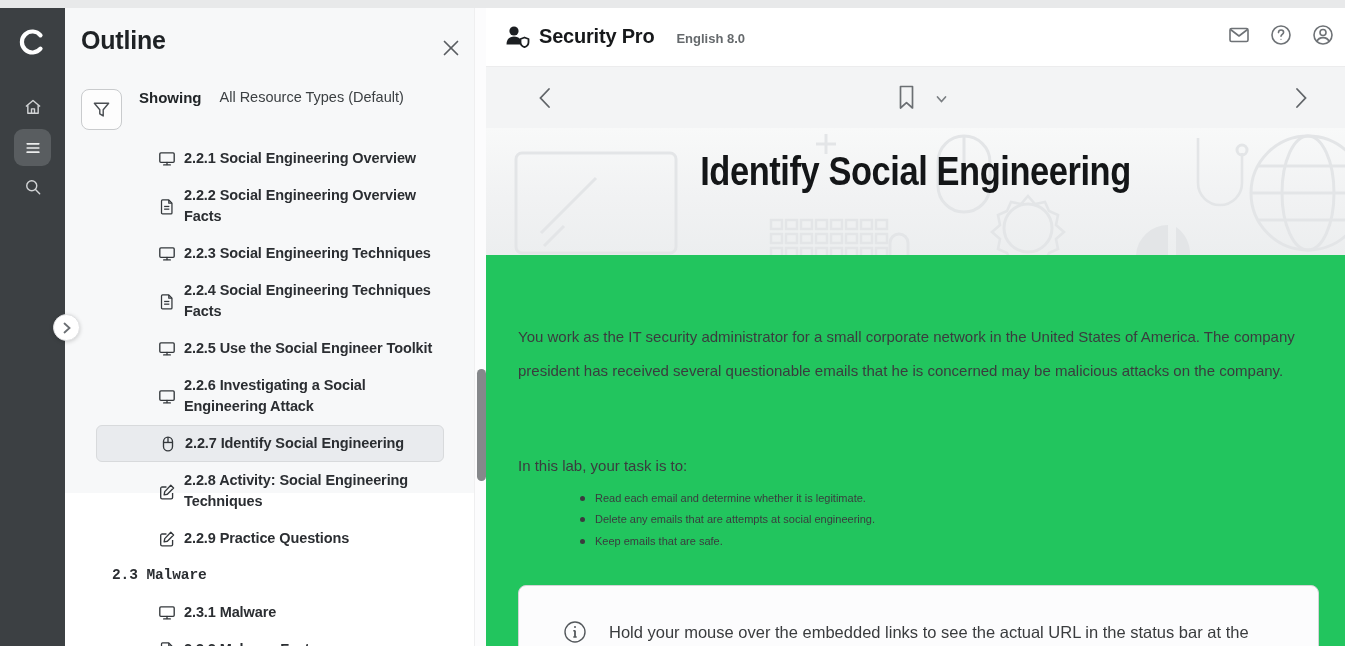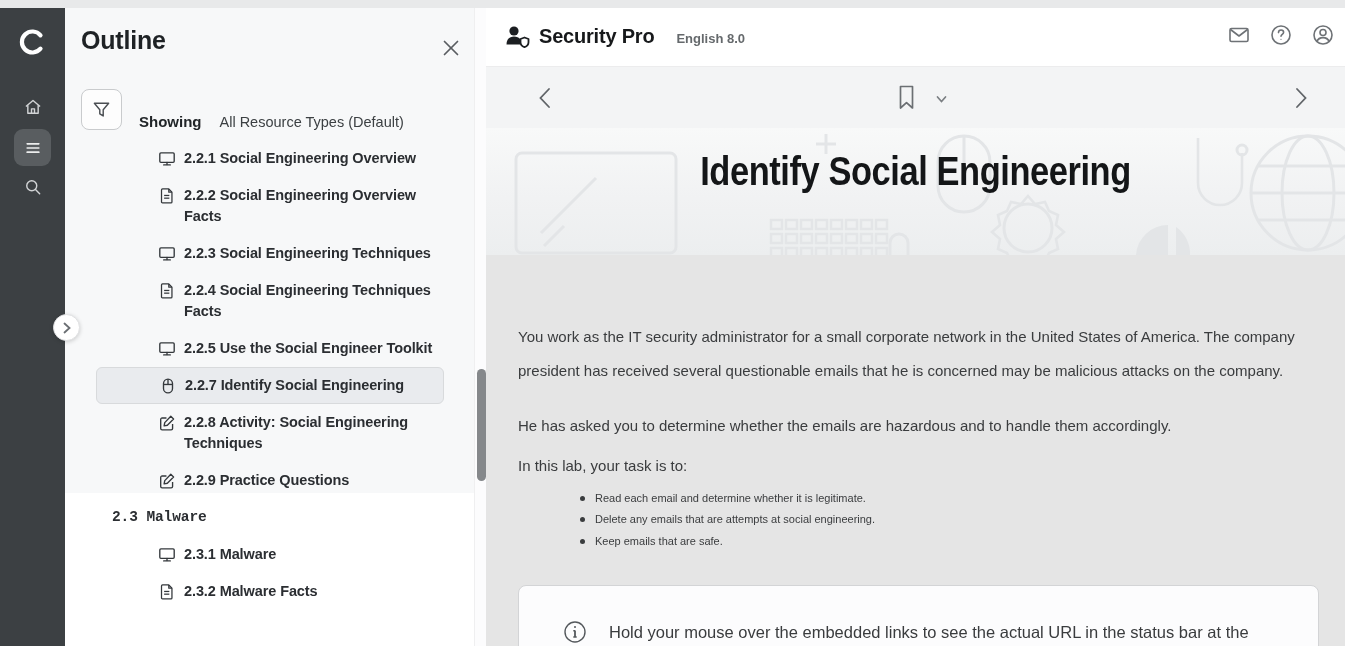--- a/index.html
+++ b/index.html
@@ -25,45 +25,45 @@
     box-shadow:0 1px 4px rgba(0,0,0,.18); display:flex; align-items:center;
     justify-content:center; color:#6a6e72; z-index:5; cursor:pointer; }
 
   
   .panel { position:absolute; left:65px; top:8px; width:421px; height:485px;
     background:#f7f8f9; }
   .panel-title { position:absolute; left:16px; top:18px; font-size:25px; font-weight:700;
     color:#1e2225; letter-spacing:-.2px; }
   .panel-close { position:absolute; left:372px; top:26px; width:28px; height:28px;
     display:flex; align-items:center; justify-content:center; color:#595d61; cursor:pointer; }
-  .filter-row { position:absolute; left:16px; top:81px; display:flex; align-items:flex-end; }
+  .filter-row { position:absolute; left:16px; top:81px; display:flex; align-items:flex-start; }
   .filter-btn { width:41px; height:41px; border:1px solid #c9cbcd; border-radius:8px;
     background:#fdfdfd; display:flex; align-items:center; justify-content:center;
     color:#4a4e52; cursor:pointer; }
   .filter-showing { margin-left:17px; font-size:15px; font-weight:700; color:#212528; }
   .filter-value { margin-left:18px; font-size:14.5px; color:#3c4043; }
 
   .o-list { position:absolute; left:31px; top:132px; width:348px; }
-  .o-row { display:flex; align-items:flex-start; padding:8px 8px 8px 62px; cursor:pointer; }
+  .o-row { display:flex; align-items:center; padding:8px 8px 8px 62px; cursor:pointer; }
   .o-row.o-selected { background:#e9ebee; border:1px solid #d8dadc; border-radius:6px;
     padding-top:7px; padding-bottom:7px; }
   .o-row.o-section { padding-left:16px;font-family:Liberation Mono, monospace; }
   .o-icon { width:18px; height:18px; flex:0 0 18px; margin-top:1.5px; color:#34383c; }
   .o-icon svg { width:18px; height:18px; display:block; }
   .o-label { margin-left:8px; max-width:255px; font-size:14.5px; font-weight:600;
     line-height:21px; color:#2b2e32; letter-spacing:-.1px; }
   .o-section .o-label { margin-left:0; font-weight:700; }
 
   .panel-scroll-track { position:absolute; left:409px; top:0; width:12px; height:638px;
     background:#fcfcfd; border-left:1px solid #efeff0; }
   .panel-scroll-thumb { position:absolute; left:1.5px; top:361px; width:9px; height:112px;
     background:#85888b; border-radius:5px; cursor:pointer; }
 
   
-  .main { position:absolute; left:486px; top:8px; width:859px; height:638px; background:#e5e5e5; }
+  .main { position:absolute; left:486px; top:8px; width:859px; height:638px; background:#22c55e; }
 
   .app-header { position:absolute; left:0; top:0; width:859px; height:59px; background:#fff;
     border-bottom:1px solid #ececed; }
   .brand { position:absolute; left:17px; top:14px; display:flex; align-items:center; }
   .brand-icon { width:28px; height:28px; color:#1b1e21; }
   .brand-name { margin-left:8px; font-size:20px; font-weight:700; color:#17191b;
     letter-spacing:-.2px; }
   .brand-edition { margin-left:22px; margin-top:5px; font-size:13px; font-weight:600; color:#65696c; }
   .header-actions { position:absolute; right:10px; top:15px; display:flex; gap:18px; }
   .hd-icon { width:24px; height:24px; color:#6e7276; cursor:pointer; display:flex;
@@ -209,20 +209,30 @@
         </div>
         <div class="o-row">
           <span class="o-icon">
             <svg viewBox="0 0 20 20" fill="none" stroke="currentColor" stroke-width="1.5" stroke-linecap="round">
               <rect x="2" y="3.2" width="16" height="10.6" rx="1.2"></rect>
               <line x1="10" y1="13.8" x2="10" y2="16.2"></line>
               <line x1="6.3" y1="16.6" x2="13.7" y2="16.6"></line>
             </svg>
           </span>
           <span class="o-label">2.2.5 Use the Social Engineer Toolkit</span>
+        </div>
+        <div class="o-row">
+          <span class="o-icon">
+            <svg viewBox="0 0 20 20" fill="none" stroke="currentColor" stroke-width="1.5" stroke-linecap="round">
+              <rect x="2" y="3.2" width="16" height="10.6" rx="1.2"></rect>
+              <line x1="10" y1="13.8" x2="10" y2="16.2"></line>
+              <line x1="6.3" y1="16.6" x2="13.7" y2="16.6"></line>
+            </svg>
+          </span>
+          <span class="o-label">2.2.6 Investigating a Social Engineering Attack</span>
         </div>
         <div class="o-row o-selected">
           <span class="o-icon">
             <svg viewBox="0 0 20 20" fill="none" stroke="currentColor" stroke-width="1.5">
               <rect x="5" y="2.3" width="10" height="15.4" rx="5"></rect>
               <line x1="10" y1="2.3" x2="10" y2="8.3"></line>
               <line x1="5" y1="8.3" x2="15" y2="8.3"></line>
             </svg>
           </span>
           <span class="o-label">2.2.7 Identify Social Engineering</span>
@@ -378,21 +388,20 @@
         <line x1="765" y1="65" x2="879" y2="65"></line>
         <line x1="772" y1="38" x2="872" y2="38"></line>
         <line x1="772" y1="92" x2="872" y2="92"></line>
         <path d="M712 10 v45 a22 22 0 0 0 44 0 v-30" stroke-width="2.6"></path>
         <circle cx="756" cy="22" r="5"></circle>
       </svg>
       <h1 class="banner-title">Identify Social Engineering</h1>
     </div>
 
     <p class="article-p p1">You work as the IT security administrator for a small corporate network in the United States of America. The company president has received several questionable emails that he is concerned may be malicious attacks on the company.</p>
-    <p class="article-p p2">He has asked you to determine whether the emails are hazardous and to handle them accordingly.</p>
     <p class="article-p p3">In this lab, your task is to:</p>
 
     <ul class="task-list">
       <li>Read each email and determine whether it is legitimate.</li>
       <li>Delete any emails that are attempts at social engineering.</li>
       <li>Keep emails that are safe.</li>
     </ul>
 
     <div class="note-box">
       <svg class="note-icon" viewBox="0 0 24 24" fill="none" stroke="currentColor" stroke-width="1.4">

